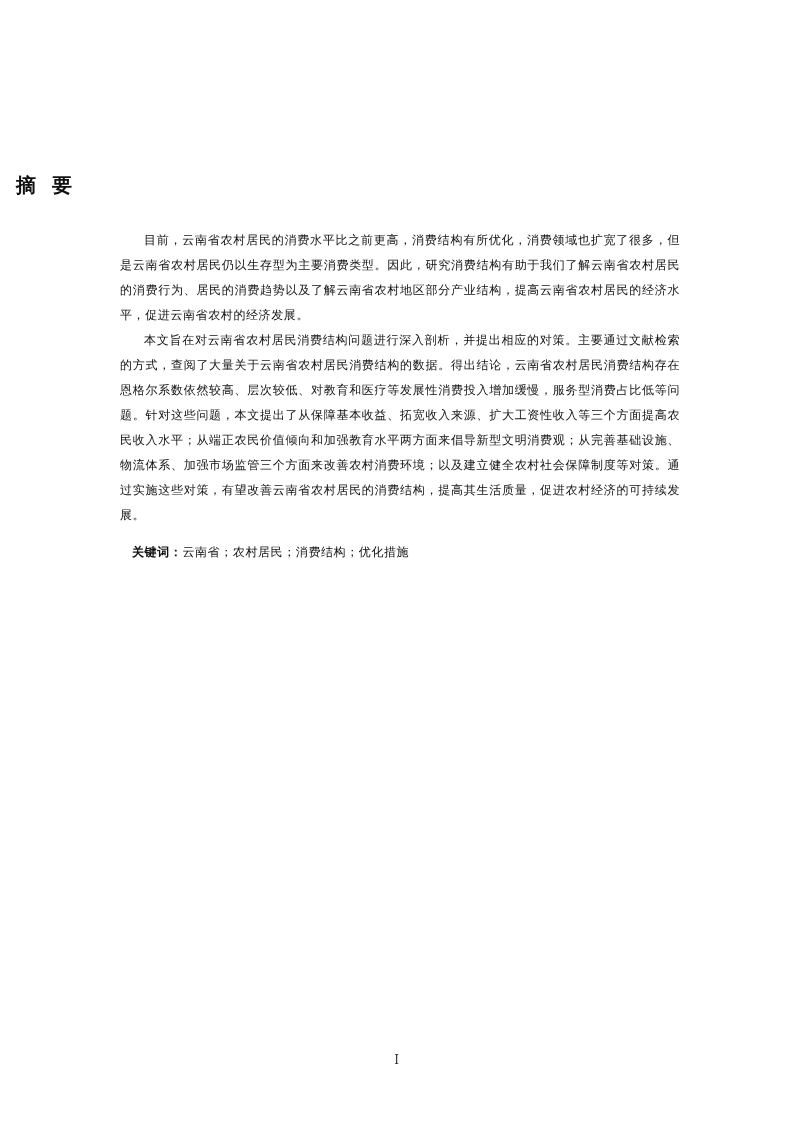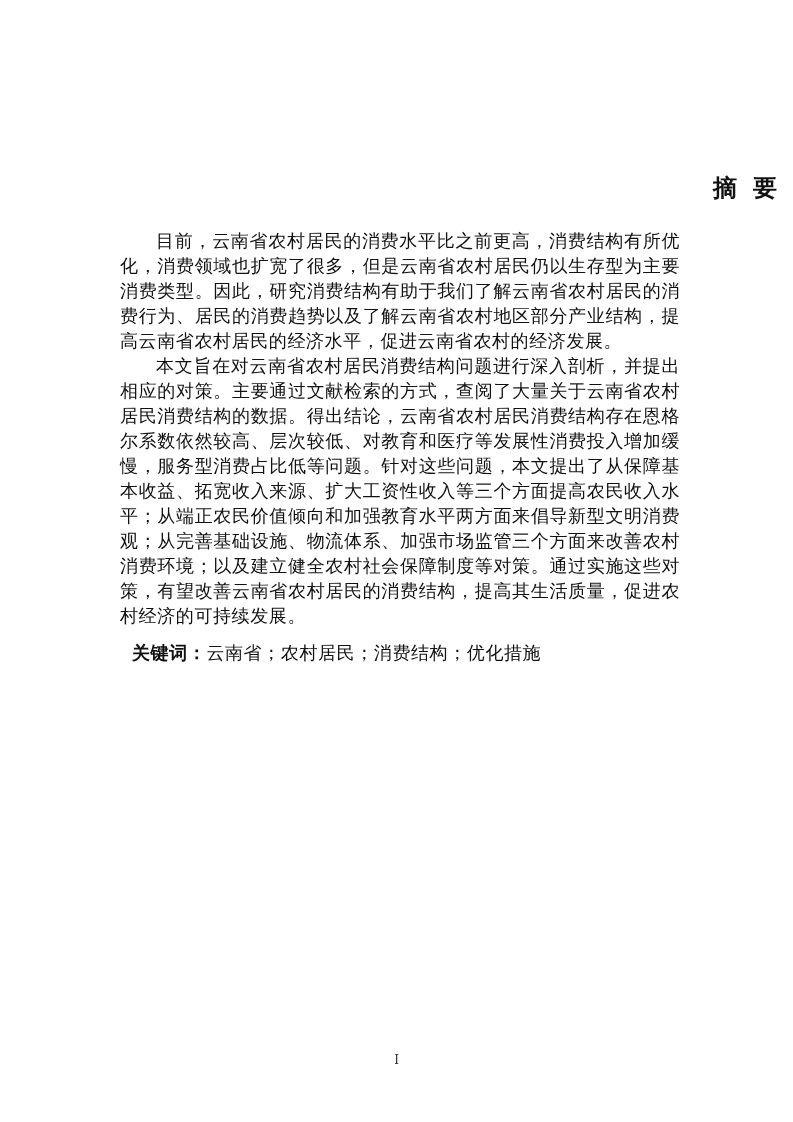--- a/index.html
+++ b/index.html
@@ -20,34 +20,34 @@
       left: 0; top: 0;
       width: 793px;
       height: 1122px;
       background: #ffffff;
     }
     .title {
       position: absolute;
       top: 172px;
       left: 0;
       width: 793px;
-      text-align: right;
+      text-align: left;
       font-family: "DejaVu Sans", "Liberation Sans", sans-serif;
       font-weight: bold;
-      font-size: 24px;
+      font-size: 20px;
       letter-spacing: 16px;
       text-indent: 16px;
       color: #111111;
     }
     .body-text {
       position: absolute;
       top: 228px;
       left: 120px;
       width: 560px;
-      font-size: 18px;
+      font-size: 12px;
       line-height: 25px;
       text-align: justify;
       text-justify: inter-character;
       letter-spacing: 0.6px;
     }
     .para {
       margin: 0;
       text-indent: 2em;
     }
     .keywords {

